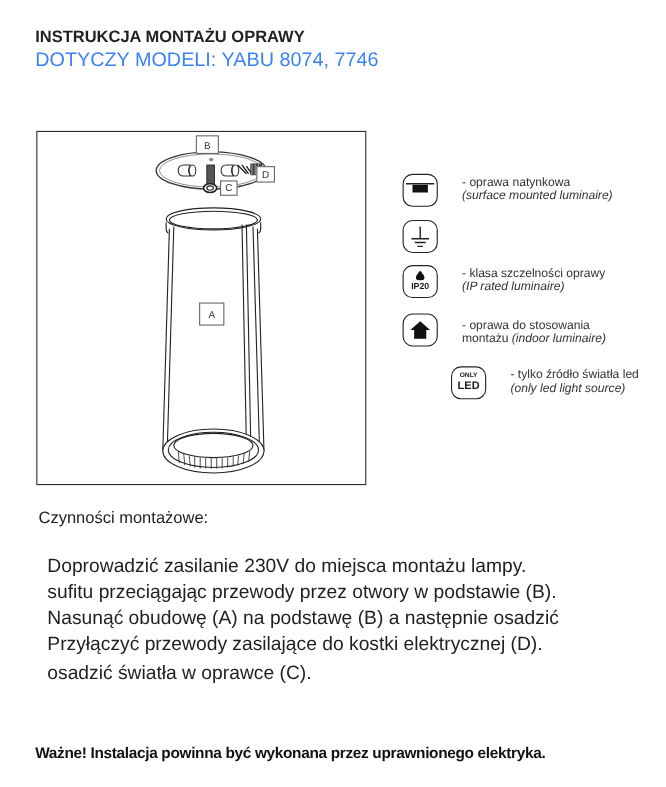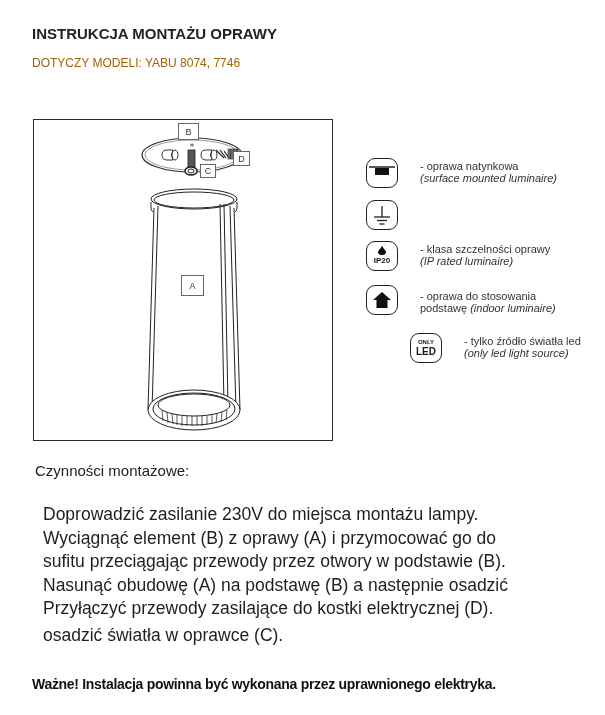--- a/index.html
+++ b/index.html
@@ -1,18 +1,18 @@
 <!DOCTYPE html>
 <html><head>
   <meta charset="utf-8">
   <style>
     html, body { margin: 0; padding: 0; background: #ffffff; }
     body { width: 605px; height: 715px; position: relative; overflow: hidden; font-family: "Liberation Sans", sans-serif; color: #1a1a1a; }
     .title { position: absolute; left: 32px; top: 25px; font-size: 15px; font-weight: bold; color: #222; letter-spacing: 0px; }
-    .subtitle { position: absolute; left: 32px; top: 56px; font-size: 12px; color: #a16207; }
+    .subtitle { position: absolute; left: 32px; top: 44px; font-size: 18px; color: #3b82f6; }
     .frame { position: absolute; left: 33px; top: 119px; width: 300px; height: 322px; border: 1.5px solid #2b2b2b; box-sizing: border-box; }
     .frame svg { position: absolute; left: 0; top: 0; }
     .label-box { position: absolute; border: 1px solid #666; background: #fff; font-size: 9px; color: #333; display: flex; align-items: center; justify-content: center; }
     .legend { position: absolute; left: 366px; top: 158px; width: 230px; }
     .legend-item { position: absolute; left: 0; display: flex; align-items: flex-start; }
     .legend-icon { width: 32px; height: 30px; border: 1.5px solid #222; border-radius: 9px; box-sizing: border-box; display: flex; align-items: center; justify-content: center; flex-shrink: 0; }
     .legend-text { margin-left: 22px; font-size: 11px; line-height: 12px; color: #333; margin-top: 2px; }
     .legend-text .en { font-style: italic; }
     .section-head { position: absolute; left: 35px; top: 462px; font-size: 15px; color: #222; }
     .steps { position: absolute; left: 43px; top: 503px; font-size: 17.5px; line-height: 23.5px; color: #1f1f1f; }
@@ -123,40 +123,39 @@
   </div>
 
   <div class="legend-item" style="top:127px;">
     <div class="legend-icon">
       <svg width="20" height="18" viewBox="0 0 20 18">
           <path d="M10 1 L19 9 L15.5 9 L15.5 17 L4.5 17 L4.5 9 L1 9 Z" fill="#111"></path>
         </svg>
     </div>
     <div class="legend-text" style="margin-top:5px;">
       <div>- oprawa do stosowania</div>
-      <div><span>podstawę </span><span class="en">(indoor luminaire)</span></div>
+      <div><span>montażu </span><span class="en">(indoor luminaire)</span></div>
     </div>
   </div>
 
   <div class="legend-item" style="top:175px;">
     <div class="legend-icon" style="flex-direction:column;margin-left:44px;">
       <span style="font-size:6px; font-weight:bold; line-height:7px;">ONLY</span>
       <span style="font-size:10px; font-weight:bold; line-height:11px;">LED</span>
     </div>
     <div class="legend-text">
       <div>- tylko źródło światła led</div>
       <div class="en">(only led light source)</div>
     </div>
   </div>
 </div>
 
 <div class="section-head">Czynności montażowe:</div>
 
 <div class="steps">
   <div>Doprowadzić zasilanie 230V do miejsca montażu lampy.</div>
-  <div>Wyciągnąć element (B) z oprawy (A) i przymocować go do</div>
   <div>sufitu przeciągając przewody przez otwory w podstawie (B).</div>
   <div>Nasunąć obudowę (A) na podstawę (B) a następnie osadzić</div>
   <div>Przyłączyć przewody zasilające do kostki elektrycznej (D).</div>
   <div style="margin-top:3px;">osadzić światła w oprawce (C).</div>
 </div>
 
 <div class="warning">Ważne! Instalacja powinna być wykonana przez uprawnionego elektryka.</div>
 
 </body></html>

